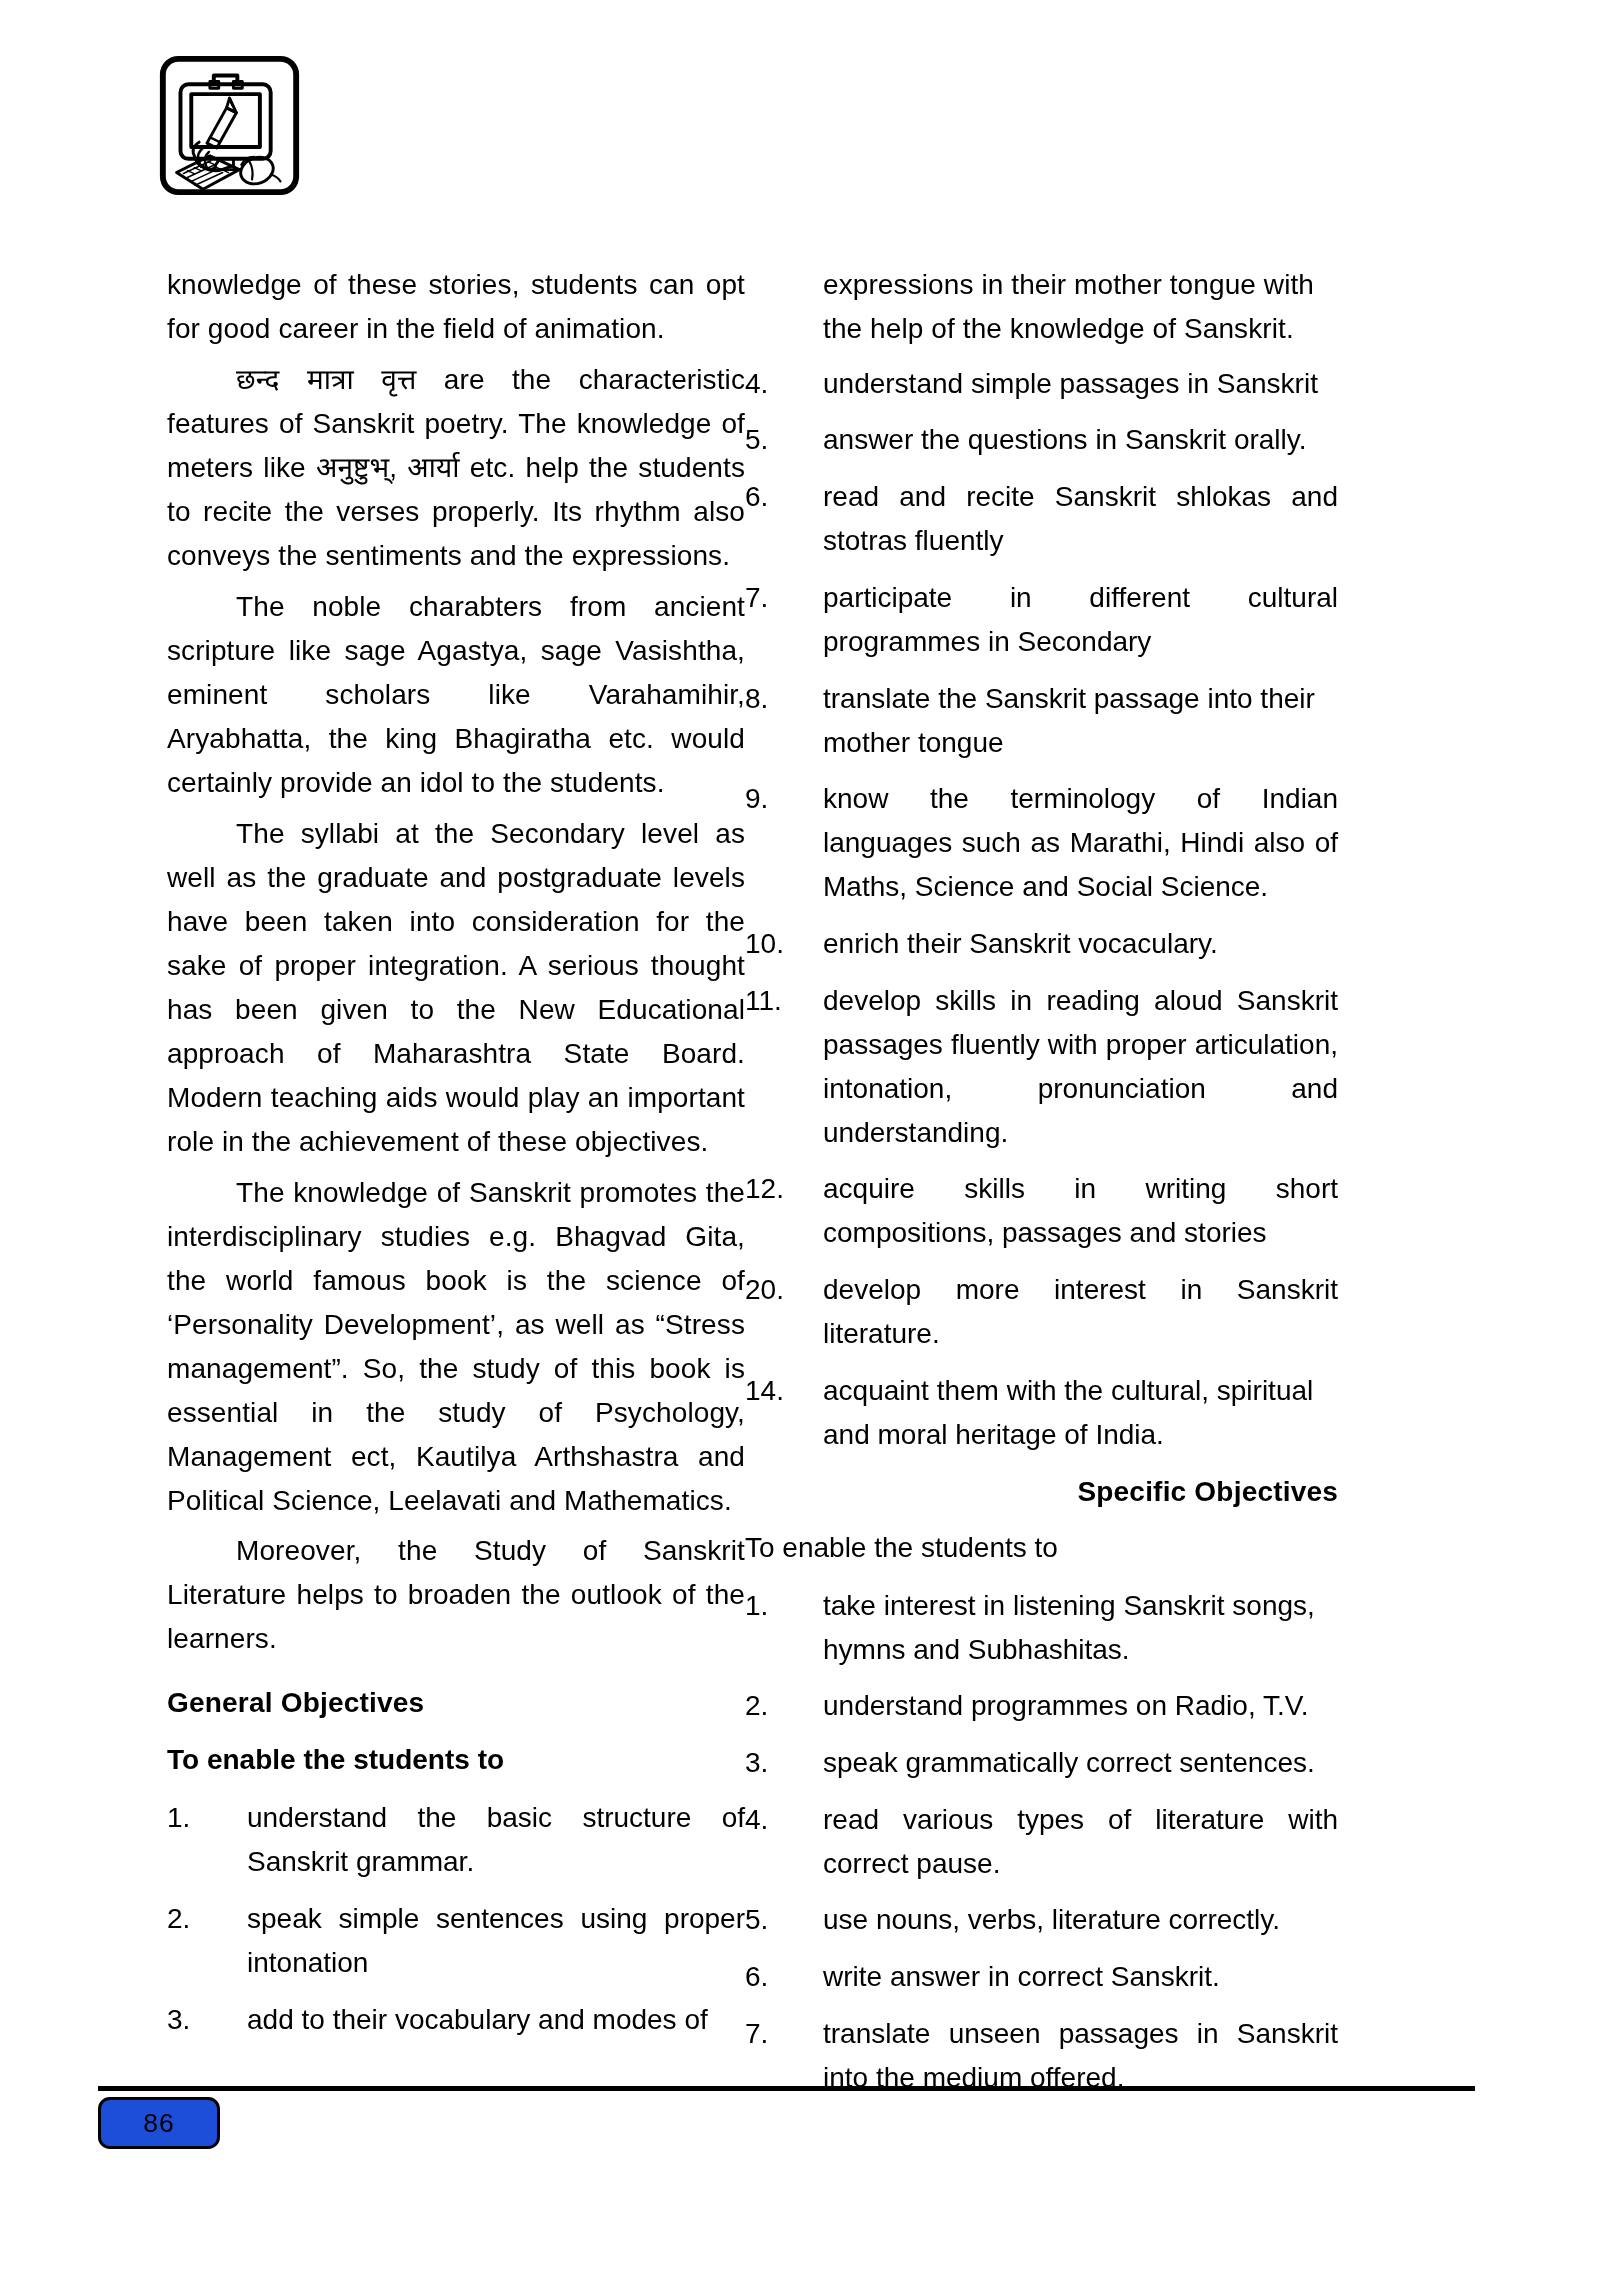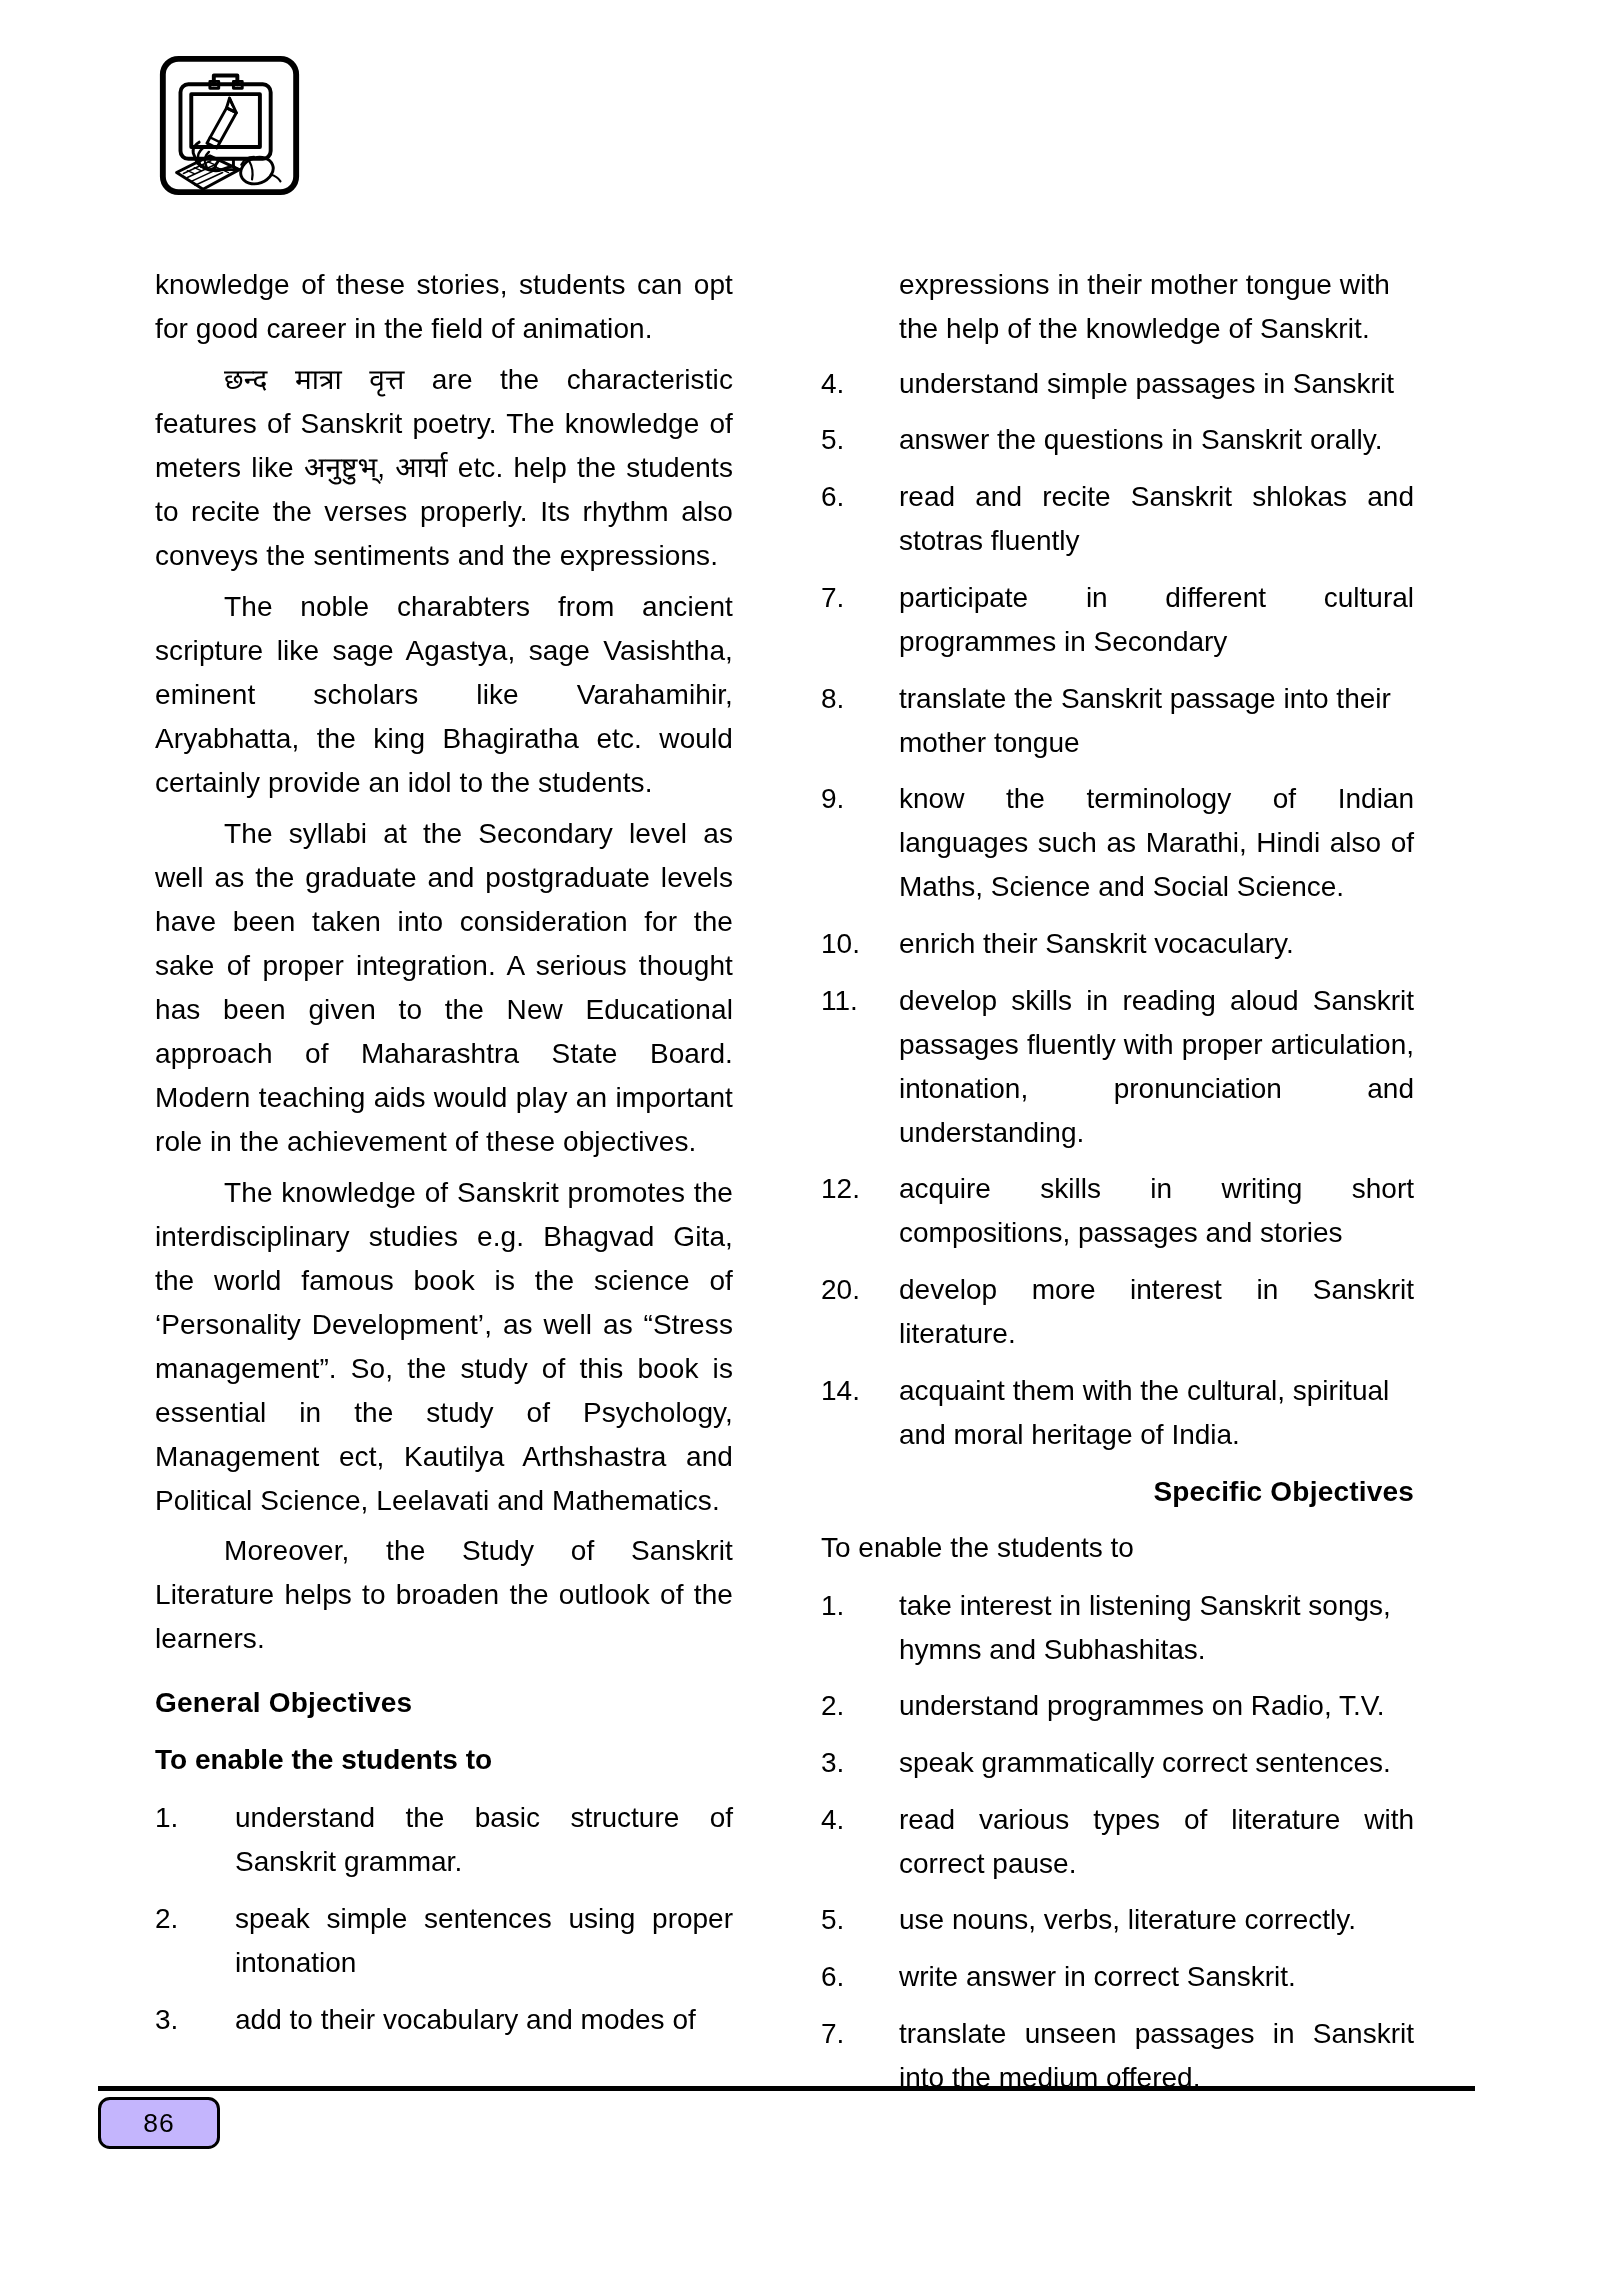--- a/index.html
+++ b/index.html
@@ -27,25 +27,24 @@
     left: 155px;
     top: 51px;
     width: 149px;
     height: 149px;
   }
   .icon-block svg { display: block; width: 100%; height: 100%; }
 
   
   .columns {
     position: absolute;
-    left: 155px;
+    left: 167px;
     top: 263px;
     width: 1318px;
     display: flex;
-    gap: 88px;
   }
   .col { width: 578px; }
   .col-left  { width: 578px; }
   .col-right { width: 593px; }
 
   p.para {
     margin: 0 0 6.9px 0;
     font-size: 28px;
     line-height: 44px;
     text-align: justify;
@@ -121,21 +120,21 @@
     position: absolute;
     left: 98px;
     top: 2097px;
     width: 116px;
     height: 46px;
     border: 3.9px solid #000;
     border-radius: 11.8px;
     display: flex;
     align-items: center;
     justify-content: center;
-    background: #c4b5fd;
+    background: #1d4ed8;
   }
   .page-number-box span {
     font-size: 26.5px;
     line-height: 26.5px;
     letter-spacing: 1px;
   }
 </style>
 </head>
 <body>
 

